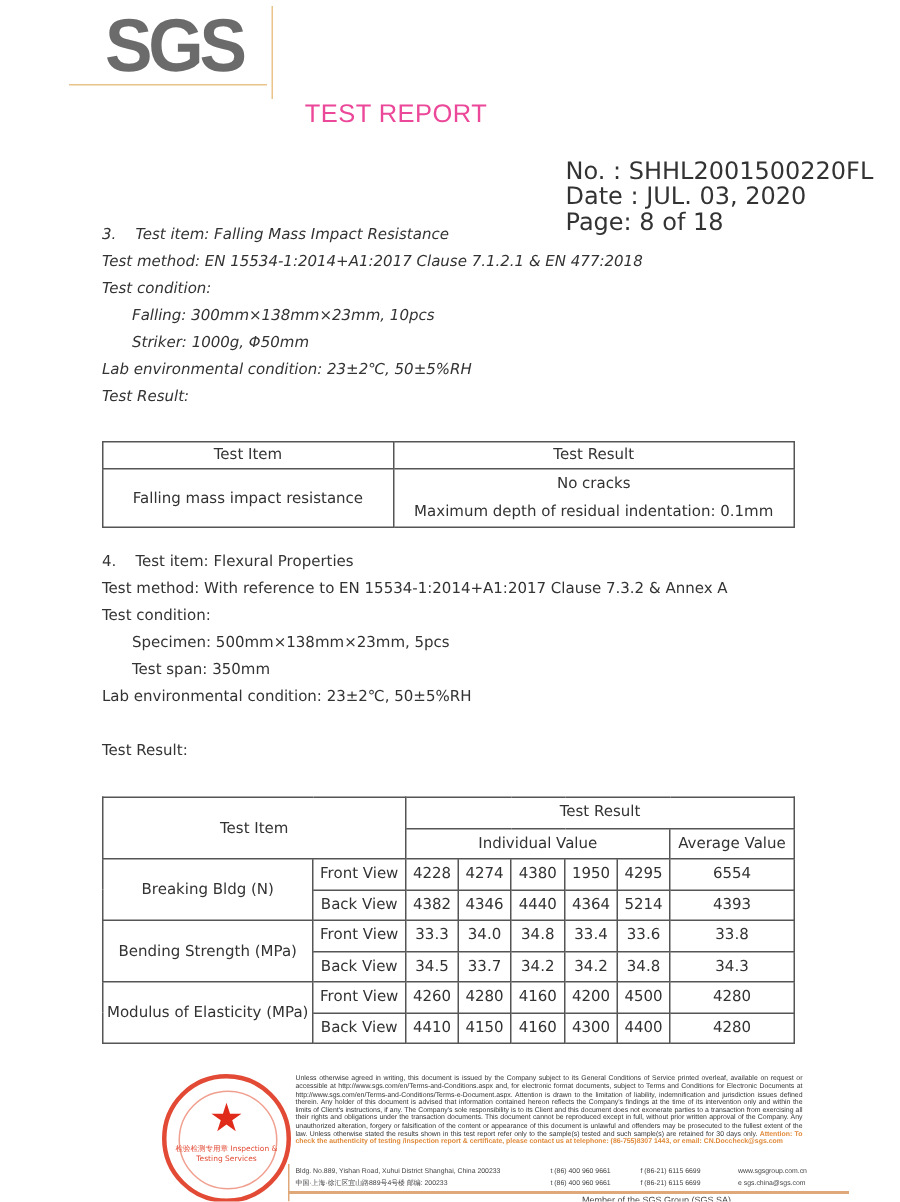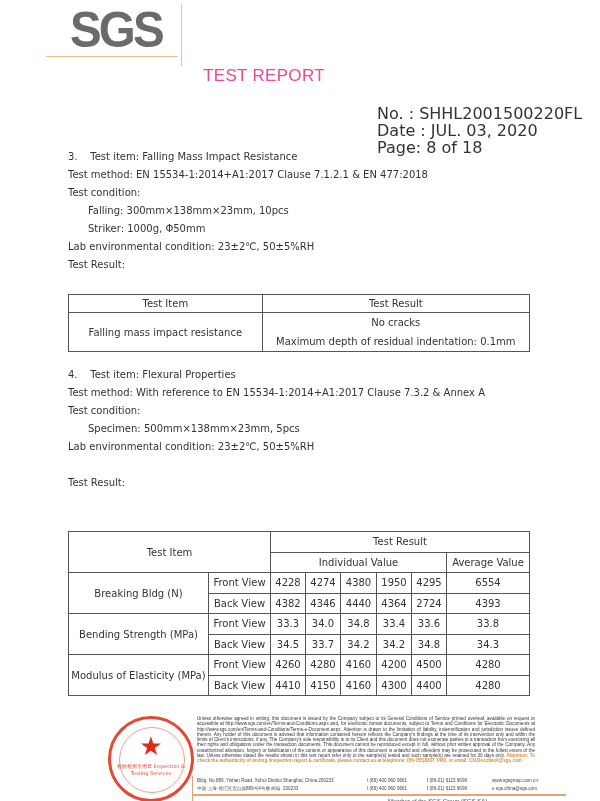--- a/index.html
+++ b/index.html
@@ -48,21 +48,21 @@
 </div>
 
 <div class="abs title">TEST REPORT</div>
 
 <div class="abs meta">
   <div>No. : SHHL2001500220FL</div>
   <div>Date : JUL. 03, 2020</div>
   <div>Page: 8 of 18</div>
 </div>
 
-<div class="abs" style="left:68px; top:148px;">
+<div class="abs" style="left:68px; top:148px;font-style:italic;">
   <div class="txt">3.&nbsp;&nbsp;&nbsp;&nbsp;Test item: Falling Mass Impact Resistance</div>
   <div class="txt">Test method: EN 15534-1:2014+A1:2017 Clause 7.1.2.1 &amp; EN 477:2018</div>
   <div class="txt">Test condition:</div>
   <div class="txt indent">Falling: 300mm×138mm×23mm, 10pcs</div>
   <div class="txt indent">Striker: 1000g, Φ50mm</div>
   <div class="txt">Lab environmental condition: 23±2℃, 50±5%RH</div>
   <div class="txt">Test Result:</div>
 </div>
 
 <table class="t1">
@@ -79,20 +79,21 @@
     </td>
   </tr>
 </tbody>
   </table>
 
 <div class="abs" style="left:68px; top:366px;">
   <div class="txt">4.&nbsp;&nbsp;&nbsp;&nbsp;Test item: Flexural Properties</div>
   <div class="txt">Test method: With reference to EN 15534-1:2014+A1:2017 Clause 7.3.2 &amp; Annex A</div>
   <div class="txt">Test condition:</div>
   <div class="txt indent">Specimen: 500mm×138mm×23mm, 5pcs</div>
+  <div class="txt indent">Test span: 350mm</div>
   <div class="txt">Lab environmental condition: 23±2℃, 50±5%RH</div>
   <div class="txt" style="margin-top:18px">Test Result:</div>
 </div>
 
 <table class="t2">
   <colgroup>
     <col style="width:140px">
       <col style="width:62px">
     <col style="width:35px">
       <col style="width:35px">
@@ -121,21 +122,21 @@
         <td>1950</td>
         <td>4295</td>
         <td>6554</td>
       </tr>
       <tr>
         <td>Back View</td>
         <td>4382</td>
         <td>4346</td>
         <td>4440</td>
         <td>4364</td>
-        <td>2724</td>
+        <td>5214</td>
         <td>4393</td>
       </tr>
       <tr>
         <td rowspan="2">Bending Strength (MPa)</td>
         <td>Front View</td>
         <td>33.3</td>
         <td>34.0</td>
         <td>34.8</td>
         <td>33.4</td>
         <td>33.6</td>

